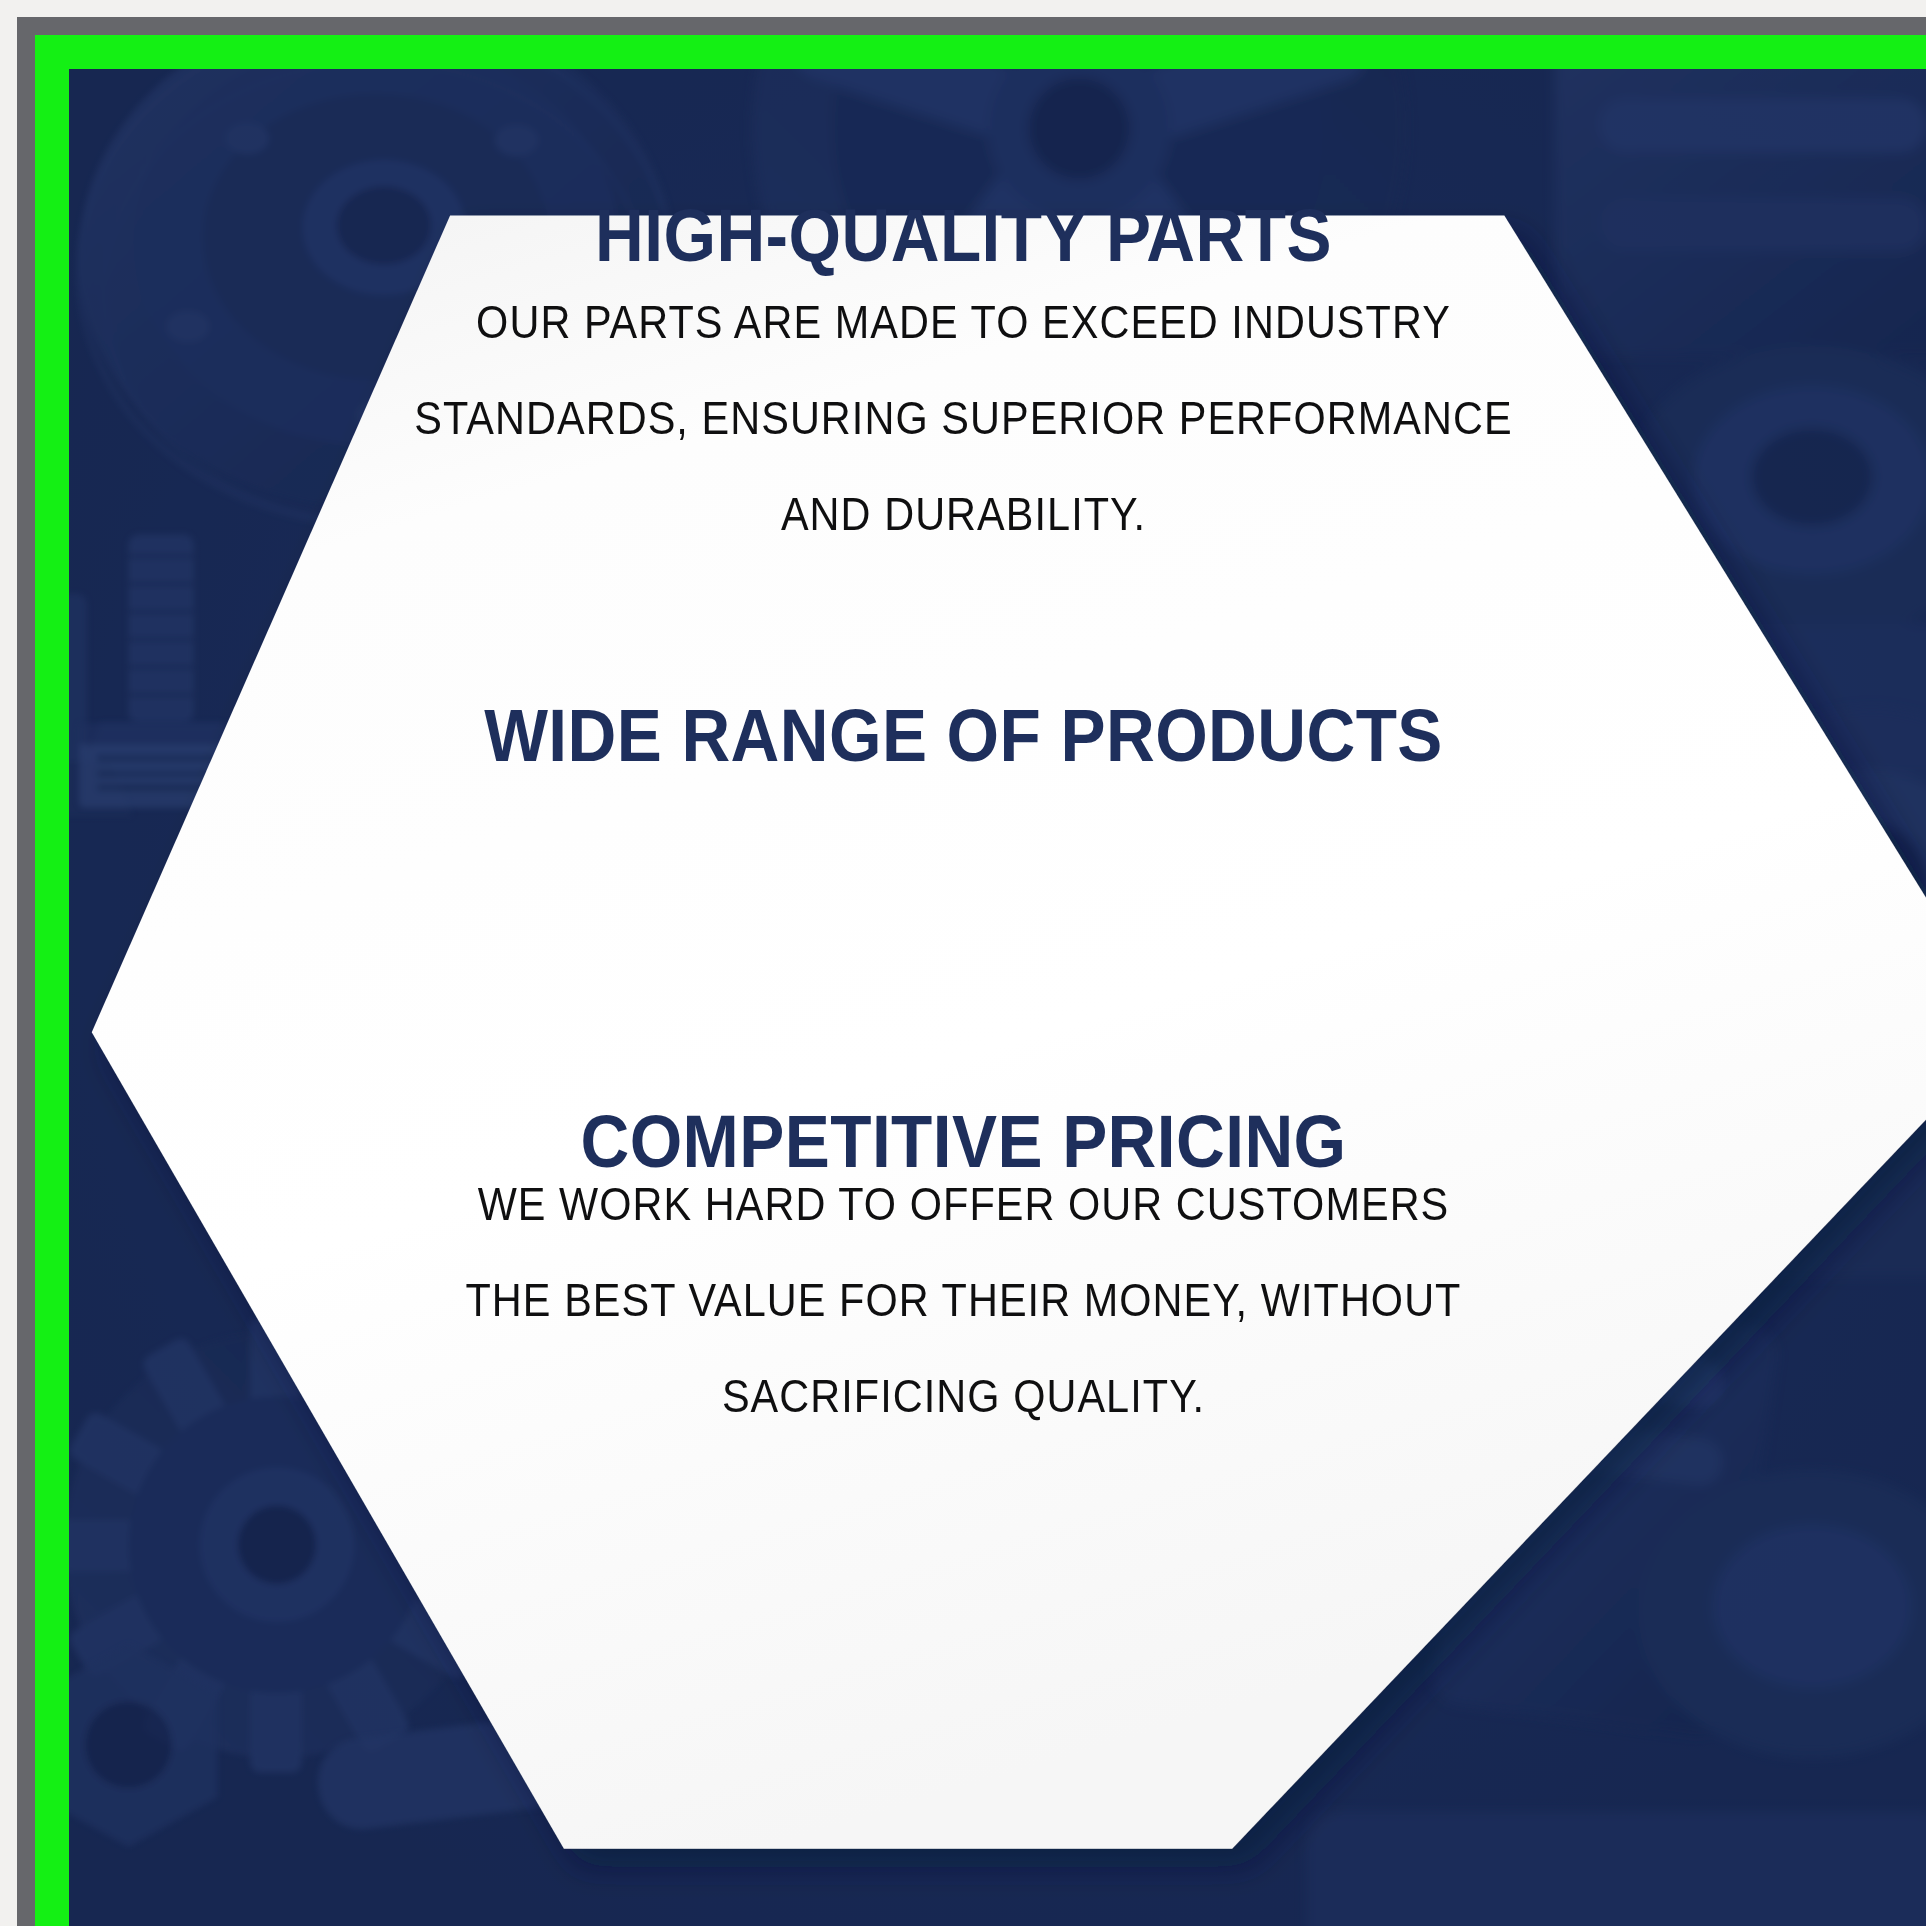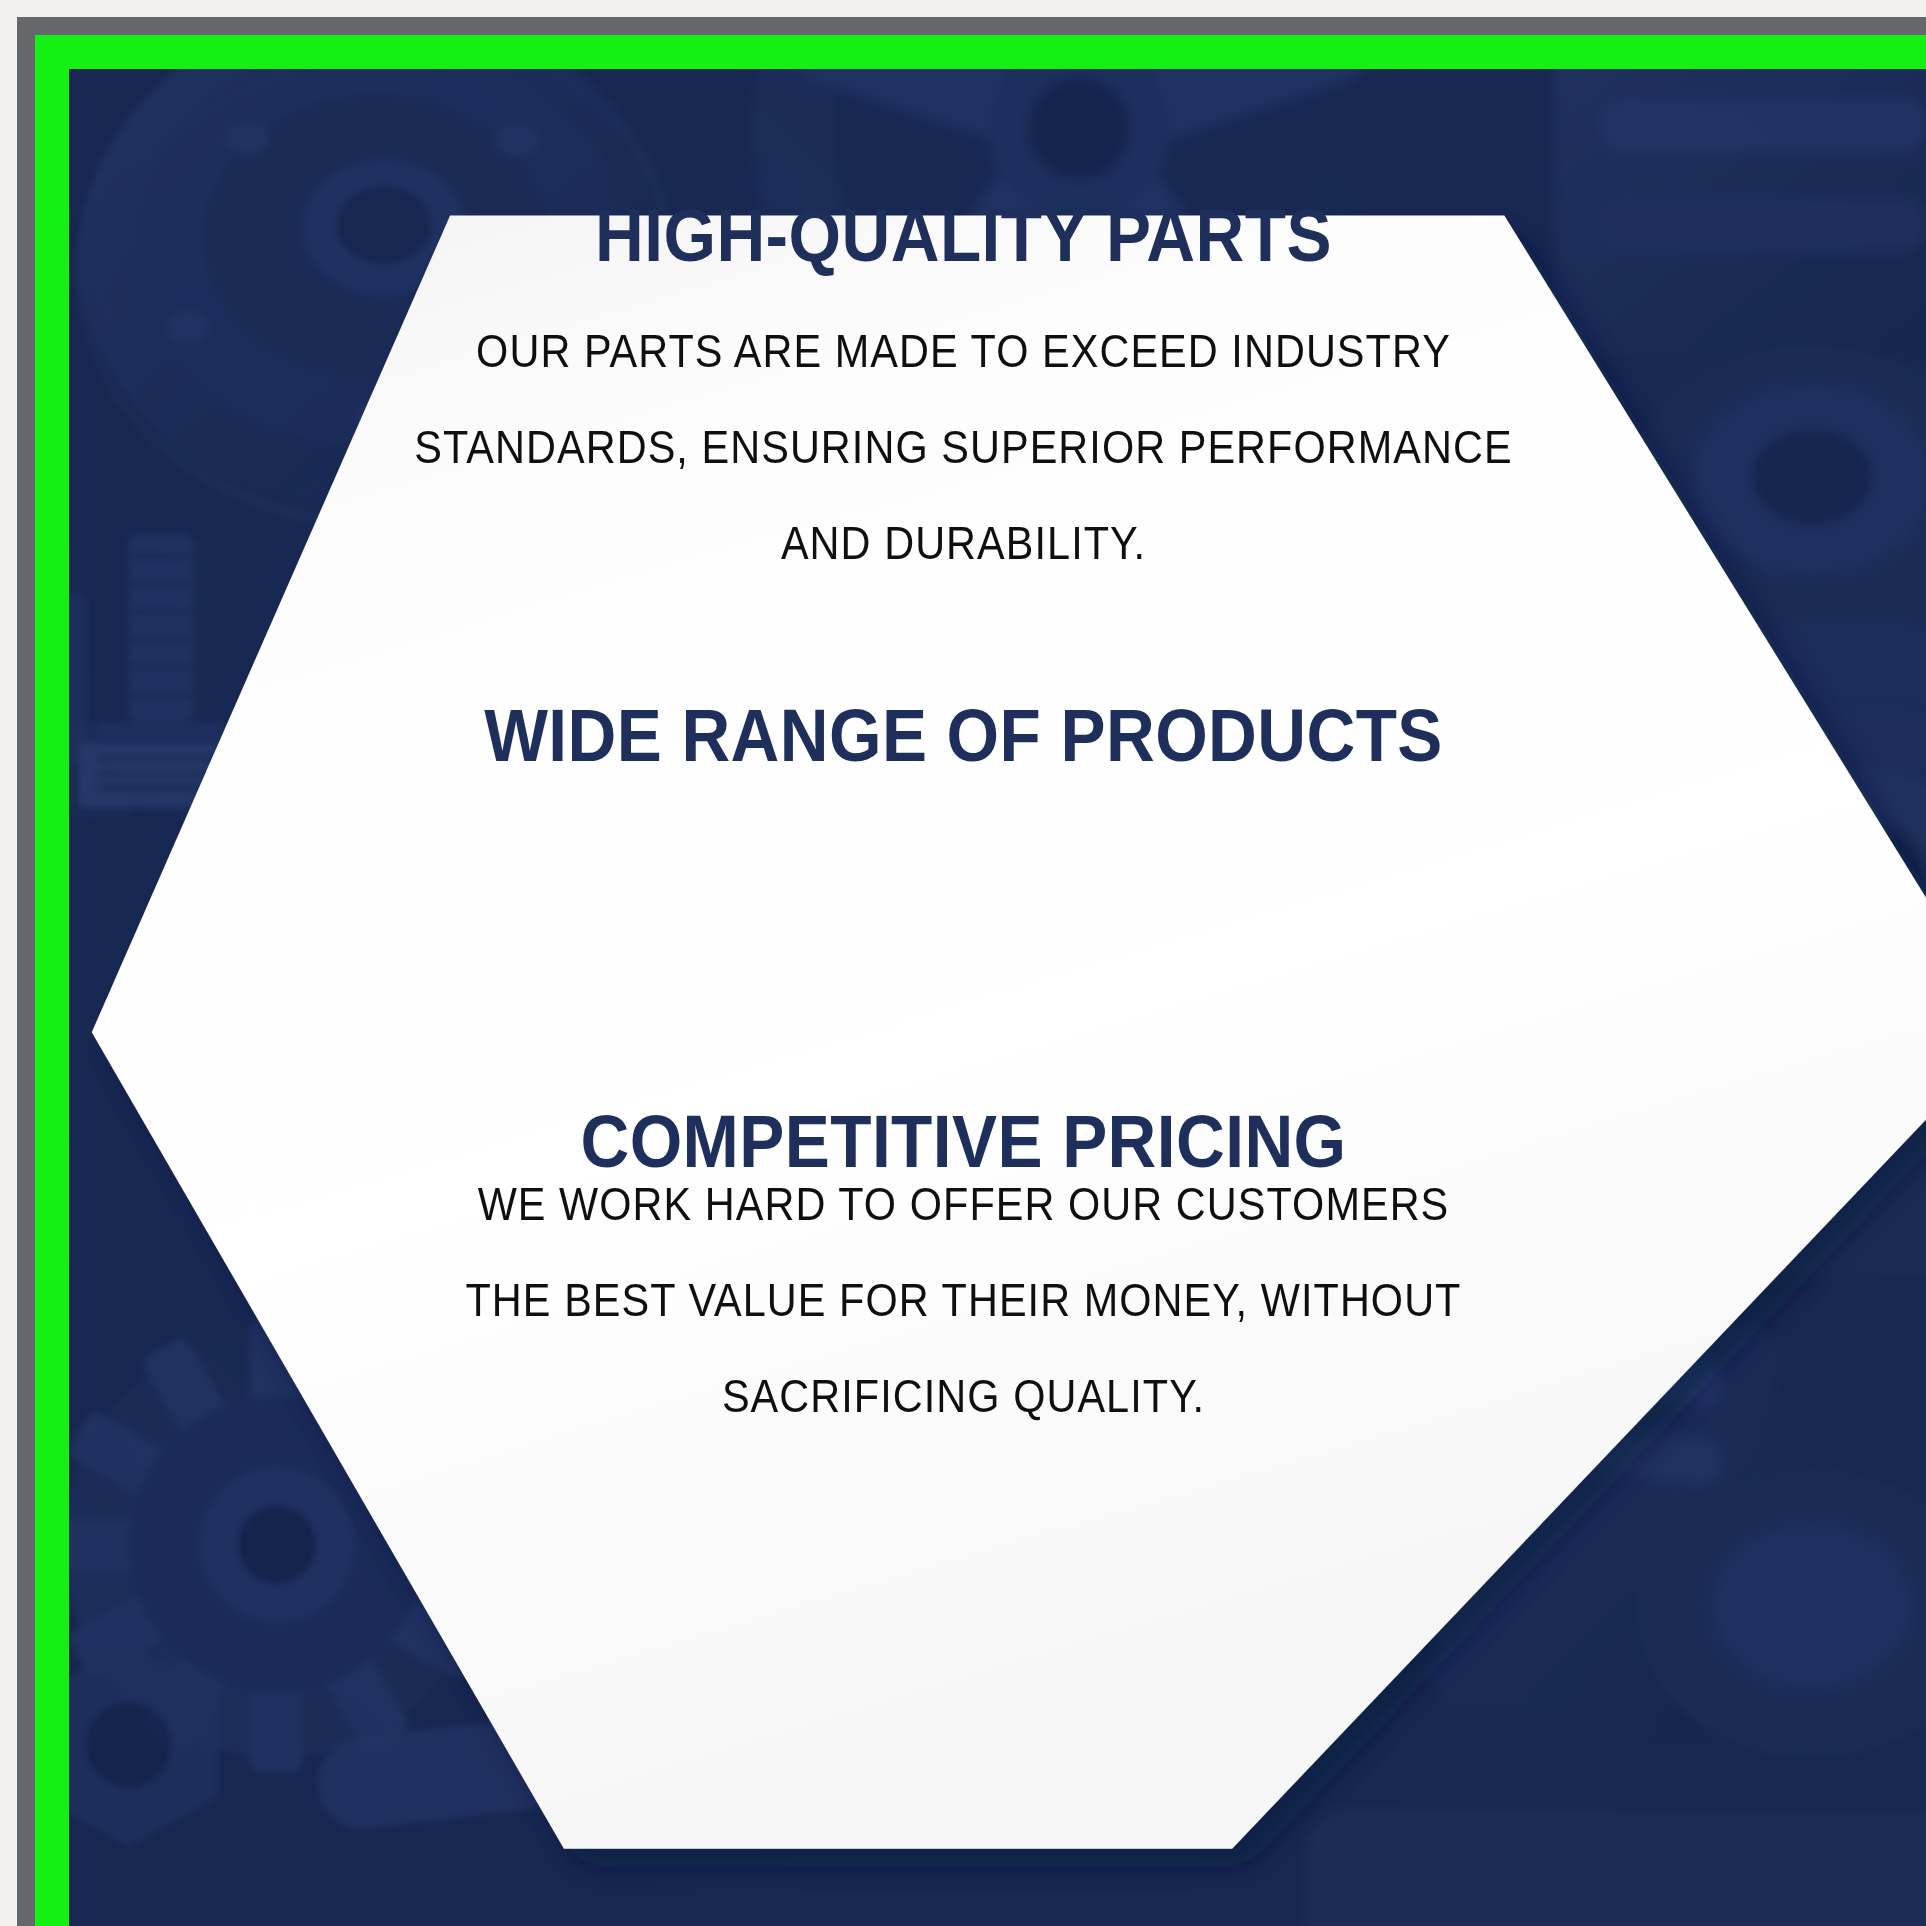--- a/index.html
+++ b/index.html
@@ -97,21 +97,21 @@
     font-stretch: condensed;
     transform: scaleX(0.90);
     margin: 0;
     white-space: nowrap;
   }
   .body-wrap { margin-top: 0; }
   .body-line + .body-line { margin-top: 50px; }
 
   
   #block-1 { top: 188px; }
-  #block-1 .body-wrap { margin-top: 53px; }
+  #block-1 .body-wrap { margin-top: 24px; }
   #block-2 { top: 688px; }
   #block-2 .body-wrap { margin-top: 57px; }
   #block-3 { top: 1094px; }
   #block-3 .body-wrap { }
 </style>
 </head>
 <body>
 
 <div id="poster">
 

